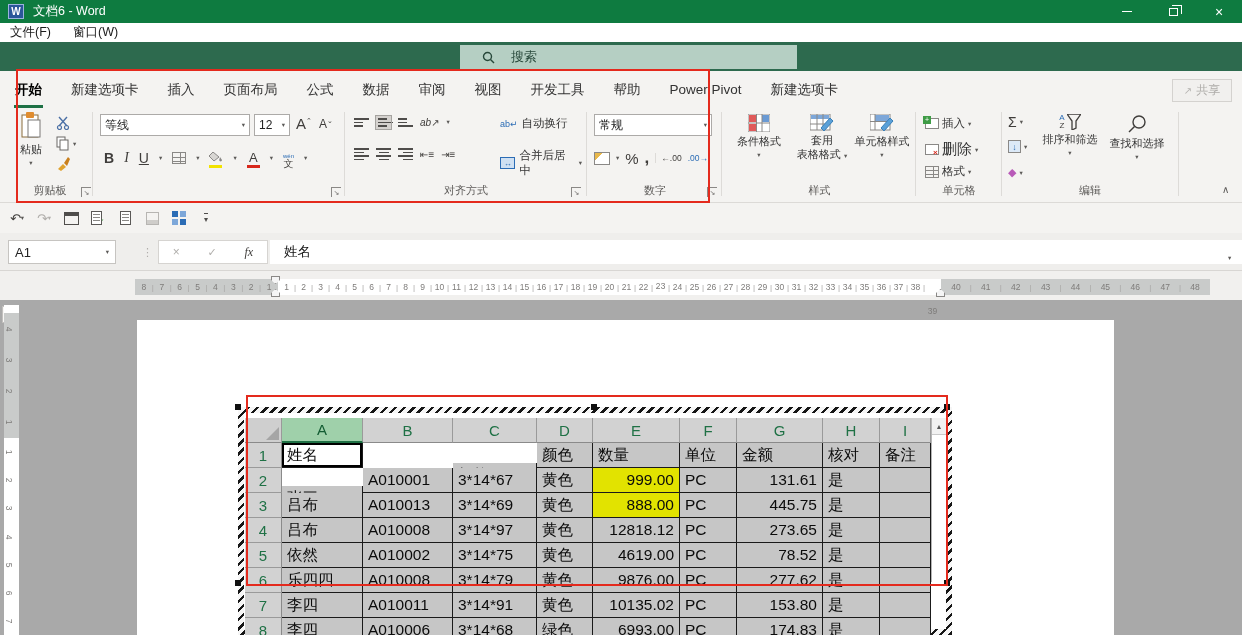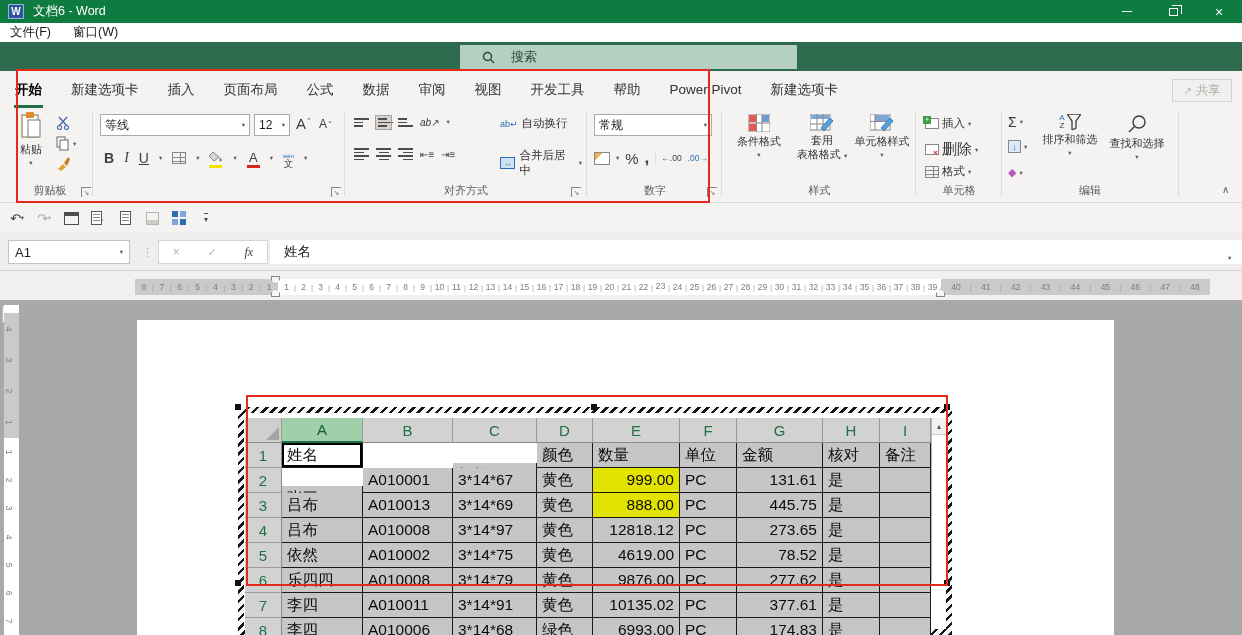--- a/index.html
+++ b/index.html
@@ -49,21 +49,21 @@
   .gridblue { width:14px; height:14px; background:
       linear-gradient(#2b6cb5,#2b6cb5) 0 0/6px 6px no-repeat,
       linear-gradient(#7da7d9,#7da7d9) 8px 0/6px 6px no-repeat,
       linear-gradient(#7da7d9,#7da7d9) 0 8px/6px 6px no-repeat,
       linear-gradient(#2b6cb5,#2b6cb5) 8px 8px/6px 6px no-repeat; }
   .overflow { border-top:1.5px solid #4f4d4b; font-size:8px; color:#4f4d4b; padding-top:1px; }
   .pagedoc { width:11px; height:14px; border:1px solid #5a5856; background:#fff; position:relative; }
   .pagedoc:before { content:""; position:absolute; left:1px; top:2px; width:7px; height:1px; box-shadow:0 3px 0 #8a8886, 0 6px 0 #8a8886; background:#8a8886; }
   
   .frow { left:0; top:233px; width:1242px; height:38px; background:#efeeec; border-bottom:1px solid #d8d6d3; }
-  .namebox { left:8px; top:240px; width:122px; height:24px; background:#fff; border:1px solid #c6c4c1; font-size:13px; color:#222; display:flex; align-items:center; padding:0 6px; }
+  .namebox { left:8px; top:240px; width:108px; height:24px; background:#fff; border:1px solid #c6c4c1; font-size:13px; color:#222; display:flex; align-items:center; padding:0 6px; }
   .fxbox { left:158px; top:240px; width:110px; height:24px; background:#fff; border:1px solid #d6d4d1; display:flex; align-items:center; justify-content:space-around; }
   .fbar { left:270px; top:240px; width:972px; height:24px; background:#fff; font-size:13.5px; color:#111; display:flex; align-items:center; padding-left:14px; }
   
   .rulerstrip { left:0; top:271px; width:1242px; height:29px; background:#f1f0ee; }
   .hruler { position:absolute; left:135px; top:279px; width:1075px; height:16px; background:#fff; }
   .hzone-gray { position:absolute; top:0; height:16px; background:#c9cbca; }
   .rnum { position:absolute; top:3px; font-size:8.5px; color:#7e7c7a; transform:translateX(-50%); }
   .rtick { position:absolute; top:4px; font-size:8px; color:#a9a7a5; transform:translateX(-50%); }
   .vruler { left:4px; top:305px; width:15px; height:330px; background:#fff; }
   .vzone-gray { position:absolute; left:0; width:15px; background:#c9cbca; }
@@ -530,21 +530,21 @@
     <span class="rnum" style="left: 712.5px;">34</span>
     <span class="rtick" style="left: 704px;">|</span>
     <span class="rnum" style="left: 729.5px;">35</span>
     <span class="rtick" style="left: 721px;">|</span>
     <span class="rnum" style="left: 746.5px;">36</span>
     <span class="rtick" style="left: 738px;">|</span>
     <span class="rnum" style="left: 763.5px;">37</span>
     <span class="rtick" style="left: 755px;">|</span>
     <span class="rnum" style="left: 780.5px;">38</span>
     <span class="rtick" style="left: 772px;">|</span>
-    <span class="rnum" style="left: 797.5px;">39</span>
+    <span class="rnum" style="left: 797.5px; margin-top: 24px;">39</span>
     <span class="rtick" style="left: 789px;">|</span>
     <div class="hzone-gray" style="left: 806px; width: 269px;"></div>
     <span class="rnum" style="left: 820.944px;">40</span>
     <span class="rnum" style="left: 850.833px;">41</span>
     <span class="rtick" style="left: 835.889px;">|</span>
     <span class="rnum" style="left: 880.722px;">42</span>
     <span class="rtick" style="left: 865.778px;">|</span>
     <span class="rnum" style="left: 910.611px;">43</span>
     <span class="rtick" style="left: 895.667px;">|</span>
     <span class="rnum" style="left: 940.5px;">44</span>
@@ -654,21 +654,21 @@
     <div class="dcell r" style="left: 492px; top: 150px; width: 86px; height: 25px;">277.62</div>
     <div class="dcell" style="left: 578px; top: 150px; width: 57px; height: 25px;">是</div>
     <div class="dcell" style="left: 635px; top: 150px; width: 51px; height: 25px;"></div>
     <div class="rncell" style="left: 0px; top: 175px; width: 37px; height: 25px;">7</div>
     <div class="dcell" style="left: 37px; top: 175px; width: 81px; height: 25px;">李四</div>
     <div class="dcell" style="left: 118px; top: 175px; width: 90px; height: 25px;">A010011</div>
     <div class="dcell" style="left: 208px; top: 175px; width: 84px; height: 25px;">3*14*91</div>
     <div class="dcell" style="left: 292px; top: 175px; width: 56px; height: 25px;">黄色</div>
     <div class="dcell r" style="left: 348px; top: 175px; width: 87px; height: 25px;">10135.02</div>
     <div class="dcell" style="left: 435px; top: 175px; width: 57px; height: 25px;">PC</div>
-    <div class="dcell r" style="left: 492px; top: 175px; width: 86px; height: 25px;">377.61</div>
+    <div class="dcell r" style="left: 492px; top: 175px; width: 86px; height: 25px;">153.80</div>
     <div class="dcell" style="left: 578px; top: 175px; width: 57px; height: 25px;">是</div>
     <div class="dcell" style="left: 635px; top: 175px; width: 51px; height: 25px;"></div>
     <div class="rncell" style="left: 0px; top: 200px; width: 37px; height: 25px;">8</div>
     <div class="dcell" style="left: 37px; top: 200px; width: 81px; height: 25px;">李四</div>
     <div class="dcell" style="left: 118px; top: 200px; width: 90px; height: 25px;">A010006</div>
     <div class="dcell" style="left: 208px; top: 200px; width: 84px; height: 25px;">3*14*68</div>
     <div class="dcell" style="left: 292px; top: 200px; width: 56px; height: 25px;">绿色</div>
     <div class="dcell r" style="left: 348px; top: 200px; width: 87px; height: 25px;">6993.00</div>
     <div class="dcell" style="left: 435px; top: 200px; width: 57px; height: 25px;">PC</div>
     <div class="dcell r" style="left: 492px; top: 200px; width: 86px; height: 25px;">174.83</div>

